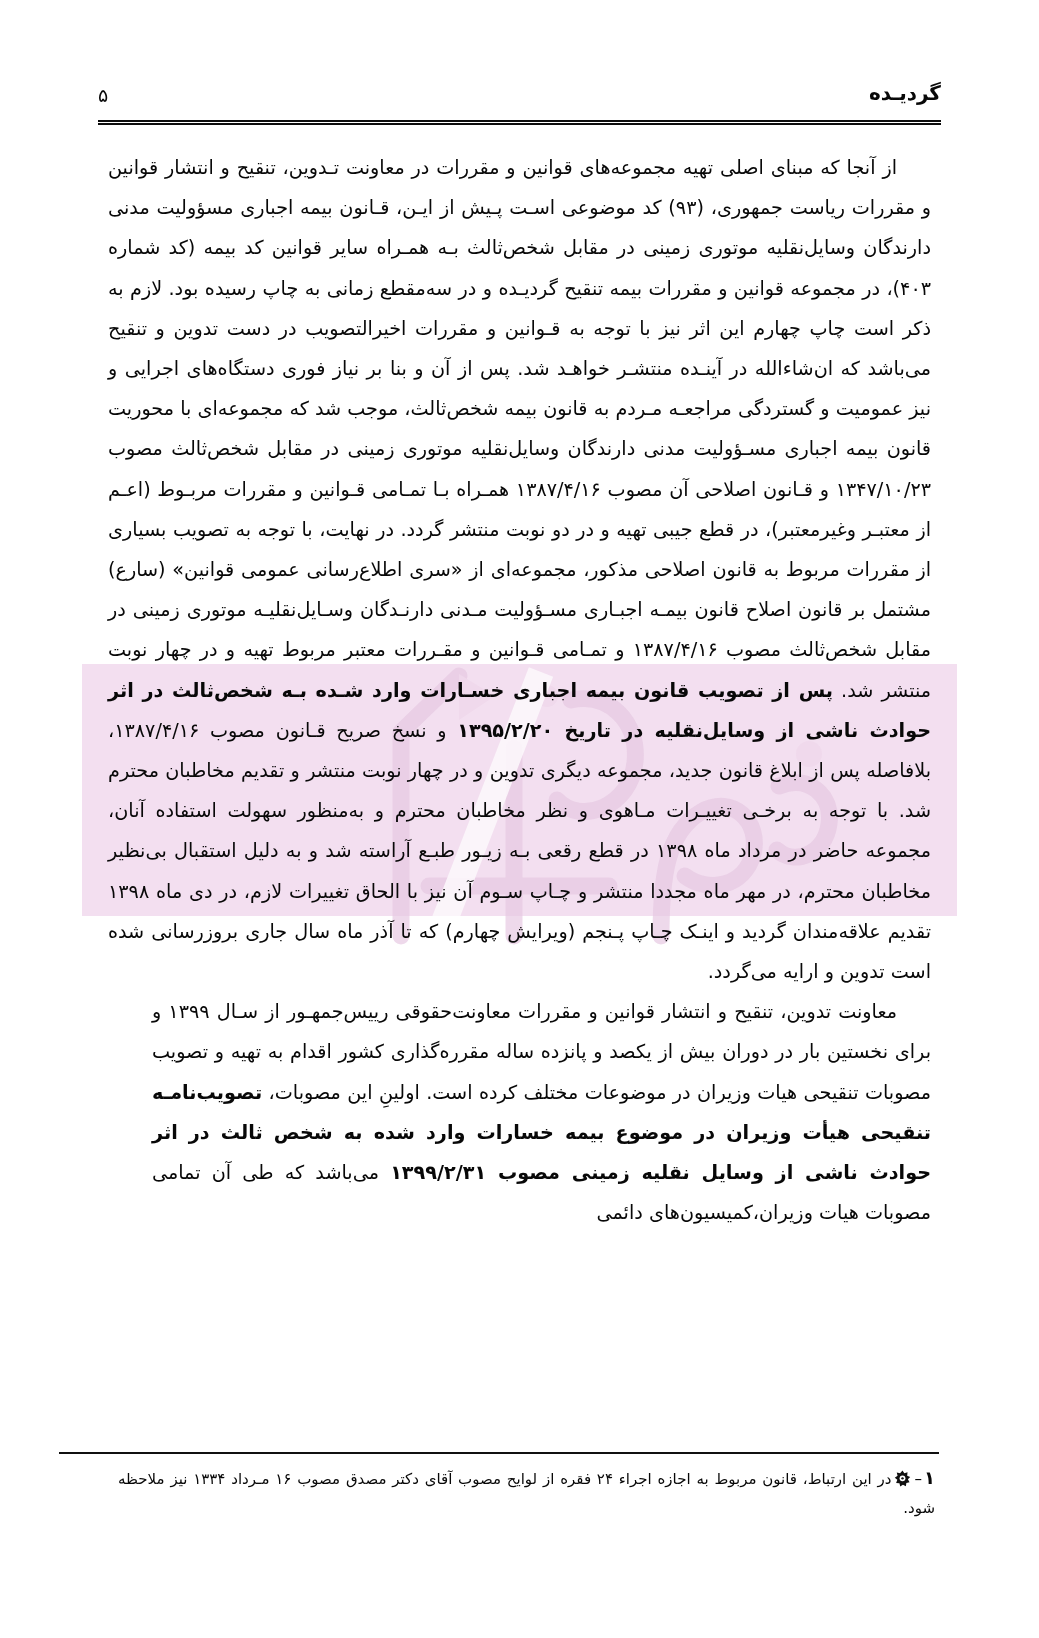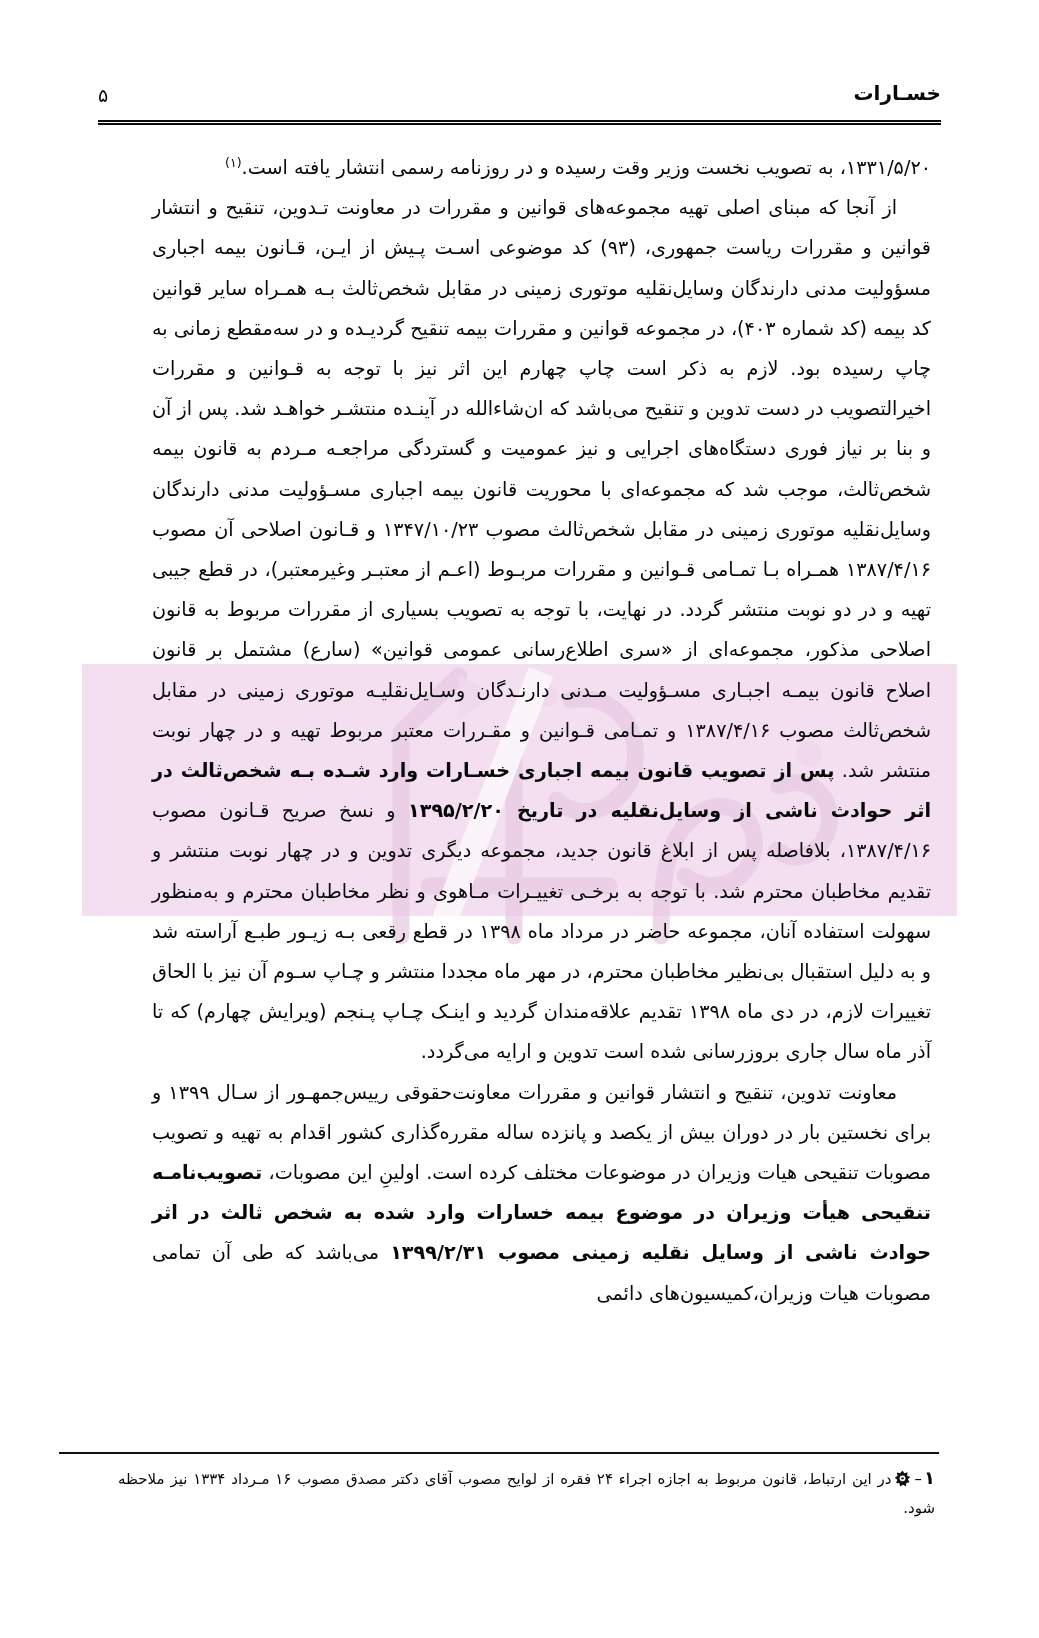--- a/index.html
+++ b/index.html
@@ -163,21 +163,21 @@
     margin: 0 2px;
   }
   .ornament svg { width: 17px; height: 17px; display: block; }
 </style>
 </head>
 <body style="color: rgb(8, 8, 8);">
 
 <div class="page">
 
   <div class="running-head">
-    <div class="head-title">خسـارات</div>
+    <div class="head-title">گردیـده</div>
     <div class="head-folio">۵</div>
   </div>
   <div class="rule-double">
     <div class="r1"></div>
     <div class="r2"></div>
   </div>
 
   <div class="highlight-band" style="background: rgb(243, 223, 240);"></div>
 
   <div class="watermark">
@@ -195,21 +195,20 @@
         <circle cx="500" cy="118" r="13"></circle>
         <circle cx="238" cy="60" r="11"></circle>
       </g>
       <g fill="none" stroke="#ffffff" stroke-width="26" opacity="0.95">
         <path d="M232 36 L118 330"></path>
       </g>
     </svg>
   </div>
 
   <div class="body-text">
-    <p class="para" id="para-0"><span>۱۳۳۱/۵/۲۰، به تصویب نخست وزیر وقت رسیده و در روزنامه رسمی انتشار یافته است.</span><sup class="fn">(۱)</sup></p>
     <p class="para indent" id="para-1"><span>از آنجا که مبنای اصلی تهیه مجموعه‌های قوانین و مقررات در معاونت تـدوین، تنقیح و انتشار قوانین و مقررات ریاست جمهوری، (۹۳) کد موضوعی اسـت پـیش از ایـن، قـانون بیمه اجباری مسؤولیت مدنی دارندگان وسایل‌نقلیه موتوری زمینی در مقابل شخص‌ثالث بـه همـراه سایر قوانین کد بیمه (کد شماره ۴۰۳)، در مجموعه قوانین و مقررات بیمه تنقیح گردیـده و در سه‌مقطع زمانی به چاپ رسیده بود. لازم به ذکر است چاپ چهارم این اثر نیز با توجه به قـوانین و مقررات اخیرالتصویب در دست تدوین و تنقیح می‌باشد که ان‌شاءالله در آینـده منتشـر خواهـد شد. پس از آن و بنا بر نیاز فوری دستگاه‌های اجرایی و نیز عمومیت و گستردگی مراجعـه مـردم به قانون بیمه شخص‌ثالث، موجب شد که مجموعه‌ای با محوریت قانون بیمه اجباری مسـؤولیت مدنی دارندگان وسایل‌نقلیه موتوری زمینی در مقابل شخص‌ثالث مصوب ۱۳۴۷/۱۰/۲۳ و قـانون اصلاحی آن مصوب ۱۳۸۷/۴/۱۶ همـراه بـا تمـامی قـوانین و مقررات مربـوط (اعـم از معتبـر وغیرمعتبر)، در قطع جیبی تهیه و در دو نوبت منتشر گردد. در نهایت، با توجه به تصویب بسیاری از مقررات مربوط به قانون اصلاحی مذکور، مجموعه‌ای از «سری اطلاع‌رسانی عمومی قوانین» (سارع) مشتمل بر قانون اصلاح قانون بیمـه اجبـاری مسـؤولیت مـدنی دارنـدگان وسـایل‌نقلیـه موتوری زمینی در مقابل شخص‌ثالث مصوب ۱۳۸۷/۴/۱۶ و تمـامی قـوانین و مقـررات معتبر مربوط تهیه و در چهار نوبت منتشر شد. </span><b>پس از تصویب قانون بیمه اجباری خسـارات وارد شـده بـه شخص‌ثالث در اثر حوادث ناشی از وسایل‌نقلیه در تاریخ ۱۳۹۵/۲/۲۰</b><span> و نسخ صریح قـانون مصوب ۱۳۸۷/۴/۱۶، بلافاصله پس از ابلاغ قانون جدید، مجموعه دیگری تدوین و در چهار نوبت منتشر و تقدیم مخاطبان محترم شد. با توجه به برخـی تغییـرات مـاهوی و نظر مخاطبان محترم و به‌منظور سهولت استفاده آنان، مجموعه حاضر در مرداد ماه ۱۳۹۸ در قطع رقعی بـه زیـور طبـع آراسته شد و به دلیل استقبال بی‌نظیر مخاطبان محترم، در مهر ماه مجددا منتشر و چـاپ سـوم آن نیز با الحاق تغییرات لازم، در دی ماه ۱۳۹۸ تقدیم علاقه‌مندان گردید و اینـک چـاپ پـنجم (ویرایش چهارم) که تا آذر ماه سال جاری بروزرسانی شده است تدوین و ارایه می‌گردد.</span></p>
     <p class="para indent" id="para-2"><span>معاونت تدوین، تنقیح و انتشار قوانین و مقررات معاونت‌حقوقی رییس‌جمهـور از سـال ۱۳۹۹ و برای نخستین بار در دوران بیش از یکصد و پانزده ساله مقرره‌گذاری کشور اقدام به تهیه و تصویب مصوبات تنقیحی هیات وزیران در موضوعات مختلف کرده است. اولینِ این مصوبات، </span><b>تصویب‌نامـه تنقیحی هیأت وزیران در موضوع بیمه خسارات وارد شده به شخص ثالث در اثر حوادث ناشی از وسایل نقلیه زمینی مصوب ۱۳۹۹/۲/۳۱</b><span> می‌باشد که طی آن تمامی مصوبات هیات وزیران،کمیسیون‌های دائمی</span></p>
   </div>
 
   <div class="footnote-rule"></div>
   <div class="footnote">
     <span class="fn-marker">۱</span><span class="fn-dash">–</span><span class="ornament">
       <svg viewBox="0 0 24 24" xmlns="http://www.w3.org/2000/svg" aria-hidden="true">
         <g fill="#101010">
           <path d="M12 0.8 L14.6 4.6 L19.1 3.3 L18.6 8 L22.9 9.9 L19.6 13.2 L22 17.3 L17.4 18.2 L16.8 22.9 L12.6 20.7 L8.8 23.2 L7.7 18.6 L3 18.3 L4.7 13.9 L1.1 11 L5 8.2 L3.9 3.6 L8.6 4.5 Z"></path>

